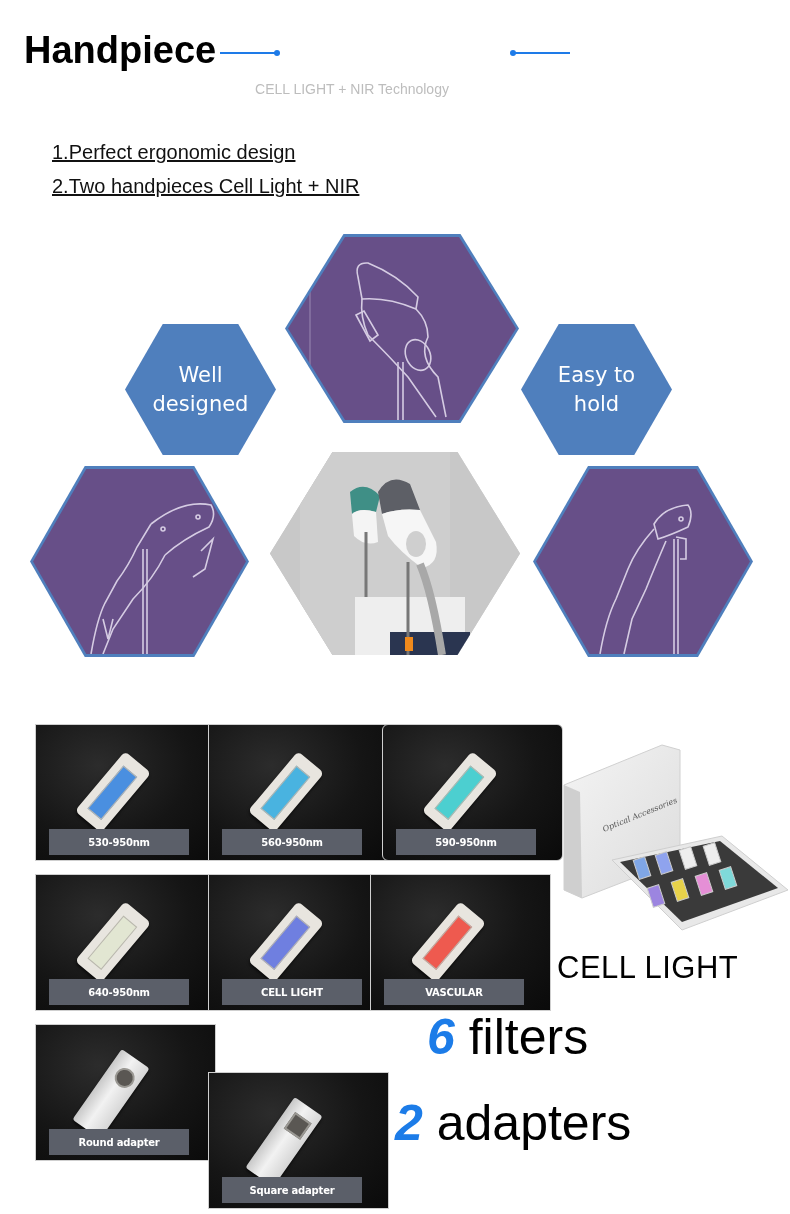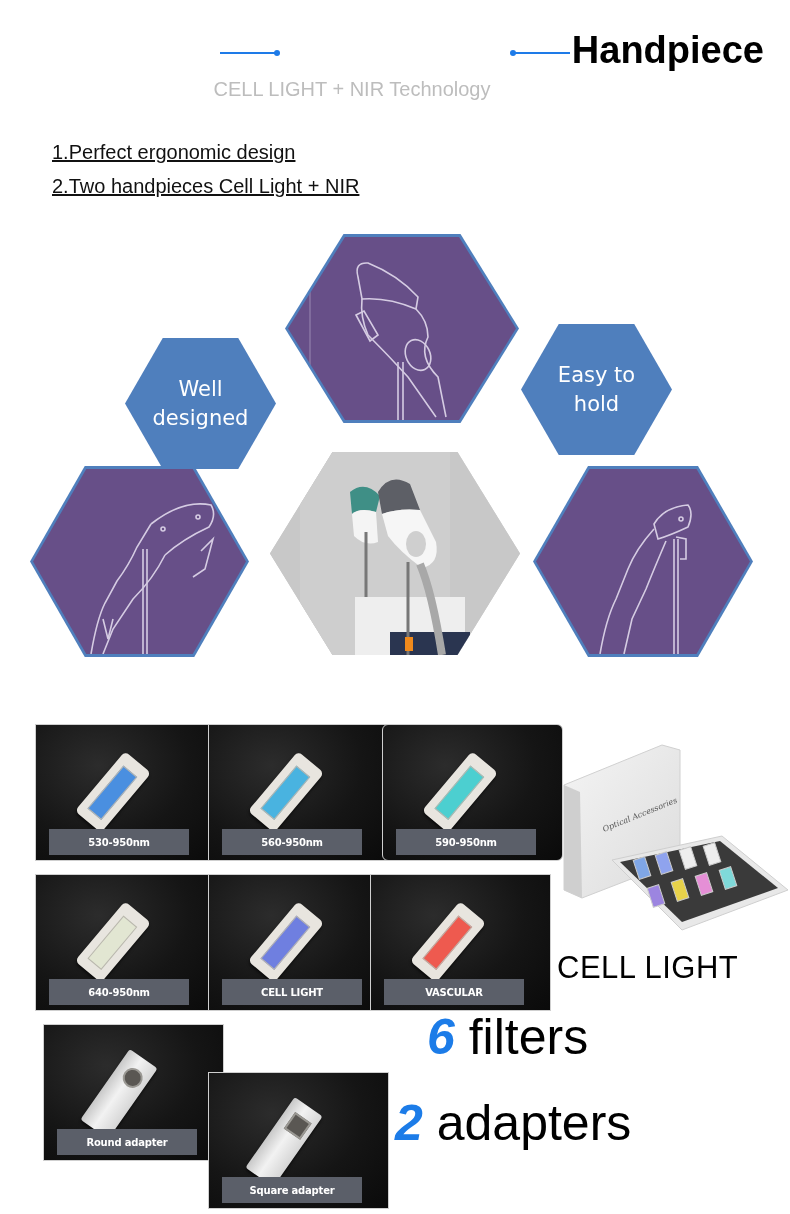--- a/index.html
+++ b/index.html
@@ -1,20 +1,20 @@
 <!DOCTYPE html>
 <html><head>
 <meta charset="utf-8">
 <style>
   html,body{margin:0;padding:0;background:#fff;}
   body{width:790px;height:1214px;position:relative;overflow:hidden;font-family:"Liberation Sans",sans-serif;}
   .abs{position:absolute;}
   
-  .title{position:absolute;left:0;top:26px;width:764px;text-align:right;font-size:38px;font-weight:bold;color:#000;line-height:48px;}
-  .subtitle{position:absolute;left:0;top:78px;width:704px;text-align:center;font-size:20px;color:#bdbdbd;line-height:22px;}
+  .title{position:absolute;left:0;top:26px;width:764px;text-align:left;font-size:38px;font-weight:bold;color:#000;line-height:48px;padding-left:24px;}
+  .subtitle{position:absolute;left:0;top:78px;width:704px;text-align:center;font-size:14px;color:#bdbdbd;line-height:22px;}
   .hline{position:absolute;top:52px;height:2px;background:#1e7be8;}
   .hdot{position:absolute;top:50px;width:6px;height:6px;border-radius:50%;background:#1e7be8;}
   
   .feat{position:absolute;left:52px;font-size:20px;color:#111;line-height:24px;text-decoration:underline;}
   
   .hex{position:absolute;clip-path:polygon(25% 0,75% 0,100% 50%,75% 100%,25% 100%,0 50%);}
   .hex-border{background:#4f7fbd;}
   .hex-inner{position:absolute;left:3px;top:3px;right:3px;bottom:3px;clip-path:polygon(25% 0,75% 0,100% 50%,75% 100%,25% 100%,0 50%);background:#674f88;overflow:hidden;}
   .hex-blue{background:#4f7fbd;display:flex;align-items:center;justify-content:center;text-align:center;color:#fff;font-family:"DejaVu Sans",sans-serif;font-size:21px;line-height:29px;}
   .hex-photo{background:linear-gradient(100deg,#bdbdbd 0%,#c9c9c9 30%,#cfcfcf 60%,#c4c4c4 100%);overflow:hidden;}
@@ -54,21 +54,21 @@
         <path d="M68 78 L76 74 L90 98 L82 104 Z"></path>
         <ellipse cx="130" cy="118" rx="12" ry="16" transform="rotate(-25 130 118)"></ellipse>
         <path d="M110 125 L110 183"></path>
           <path d="M115 125 L115 183"></path>
         <path d="M22 10 L22 140" opacity="0.3"></path>
       </g>
     </svg>
   </div>
 </div>
 
-<div class="hex hex-blue" style="left:125px;top:338px;width:151px;height:131px;">
+<div class="hex hex-blue" style="left:125px;top:324px;width:151px;height:131px;">
   <div><span>Well</span><br><span>designed</span></div>
 </div>
 
 <div class="hex hex-blue" style="left:521px;top:324px;width:151px;height:131px;">
   <div><span>Easy to</span><br><span>hold</span></div>
 </div>
 
 <div class="hex hex-border" style="left:30px;top:466px;width:219px;height:191px;">
   <div class="hex-inner">
     <svg width="213" height="185" viewBox="0 0 213 185">
@@ -152,21 +152,21 @@
     </div>
   <div class="tile-label">CELL LIGHT</div>
 </div>
 <div class="tile" style="left:370px;top:874px;">
   <div class="filter">
       <div class="glass" style="background:#ee5a4f;"></div>
     </div>
   <div class="tile-label">VASCULAR</div>
 </div>
 
-<div class="tile" style="left:35px;top:1024px;margin-left:8px;">
+<div class="tile" style="left:35px;top:1024px;">
   <div class="adapter">
       <div class="hole round"></div>
     </div>
   <div class="tile-label">Round adapter</div>
 </div>
 <div class="tile" style="left:208px;top:1072px;">
   <div class="adapter">
       <div class="hole"></div>
     </div>
   <div class="tile-label">Square adapter</div>

